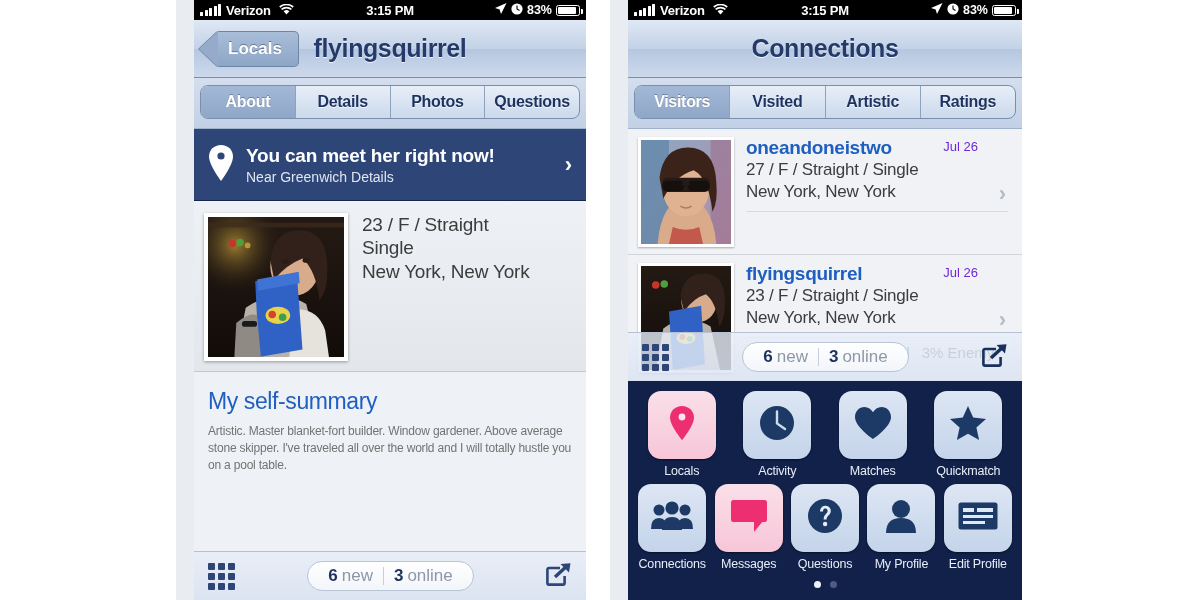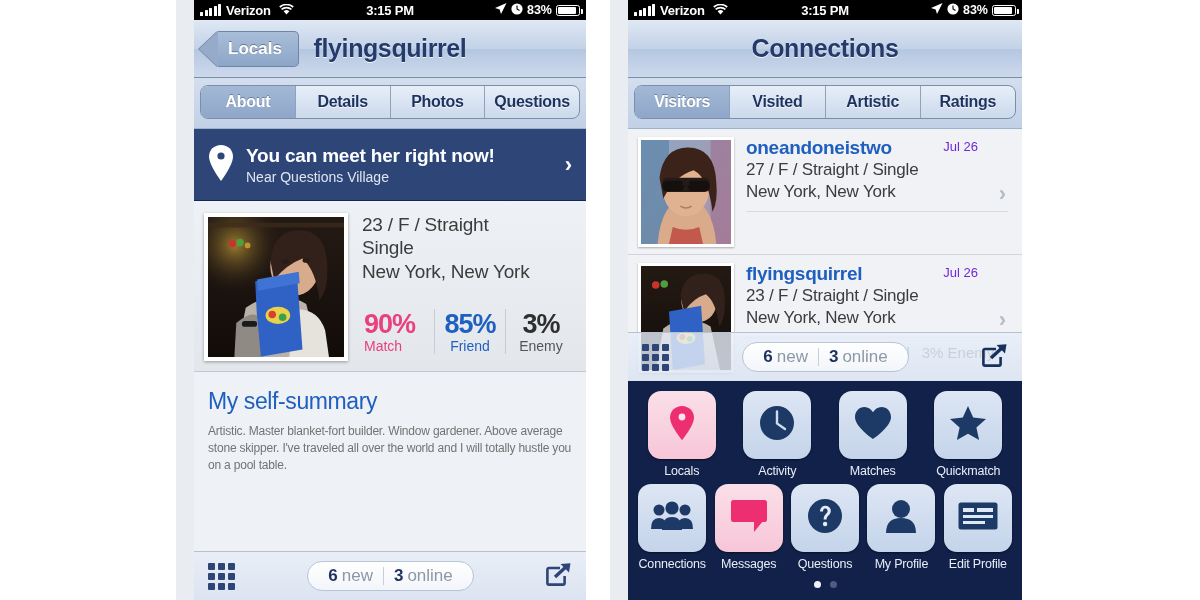--- a/index.html
+++ b/index.html
@@ -364,21 +364,21 @@
 
     <div class="meetbar">
       <span class="pin-svg">
         <svg width="26" height="38" viewBox="0 0 26 38">
             <path d="M13 1 C6 1 1 6 1 12.5 C1 21 13 37 13 37 C13 37 25 21 25 12.5 C25 6 20 1 13 1 Z" fill="#fff"></path>
             <circle cx="13" cy="12" r="3.6" fill="#2e4677"></circle>
           </svg>
       </span>
       <div class="meet-txt">
         <div class="meet-title">You can meet her right now!</div>
-        <div class="meet-sub">Near Questions Village</div>
+        <div class="meet-sub">Near Greenwich Details</div>
       </div>
       <div class="meet-chev">›</div>
     </div>
 
     <div class="profile">
       <div class="thumb-lg">
         <svg width="100%" height="100%" viewBox="0 0 144 148" preserveAspectRatio="xMidYMid slice">
           <defs>
             <linearGradient id="bg1" x1="0" y1="0" x2="0" y2="1">
               <stop offset="0" stop-color="#241a14"></stop>
@@ -407,34 +407,20 @@
           <circle cx="68" cy="103" r="4" fill="#d8402f"></circle>
             <circle cx="79" cy="106" r="4" fill="#3aa04a"></circle>
           <path d="M30 112 Q44 100 52 104 L56 148 L28 148 Z" fill="#8f8a84"></path>
           <rect x="36" y="110" width="16" height="6" rx="3" fill="#1a1a1a"></rect>
         </svg>
       </div>
       <div class="meta">
         <div class="meta-line">23 / F / Straight</div>
         <div class="meta-line">Single</div>
         <div class="meta-line">New York, New York</div>
-        <div class="pcts">
-          <div class="pct match">
-            <div class="pct-num">90%</div>
-            <div class="pct-lbl">Match</div>
-          </div>
-          <div class="pct friend">
-            <div class="pct-num">85%</div>
-            <div class="pct-lbl">Friend</div>
-          </div>
-          <div class="pct enemy">
-            <div class="pct-num">3%</div>
-            <div class="pct-lbl">Enemy</div>
-          </div>
-        </div>
       </div>
     </div>
 
     <div class="summary">
       <h2>My self-summary</h2>
       <p>Artistic. Master blanket-fort builder. Window gardener. Above average stone skipper. I've traveled all over the world and I will totally hustle you on a pool table.</p>
     </div>
 
     <div class="toolbar solid">
       <span class="grid-icon">

